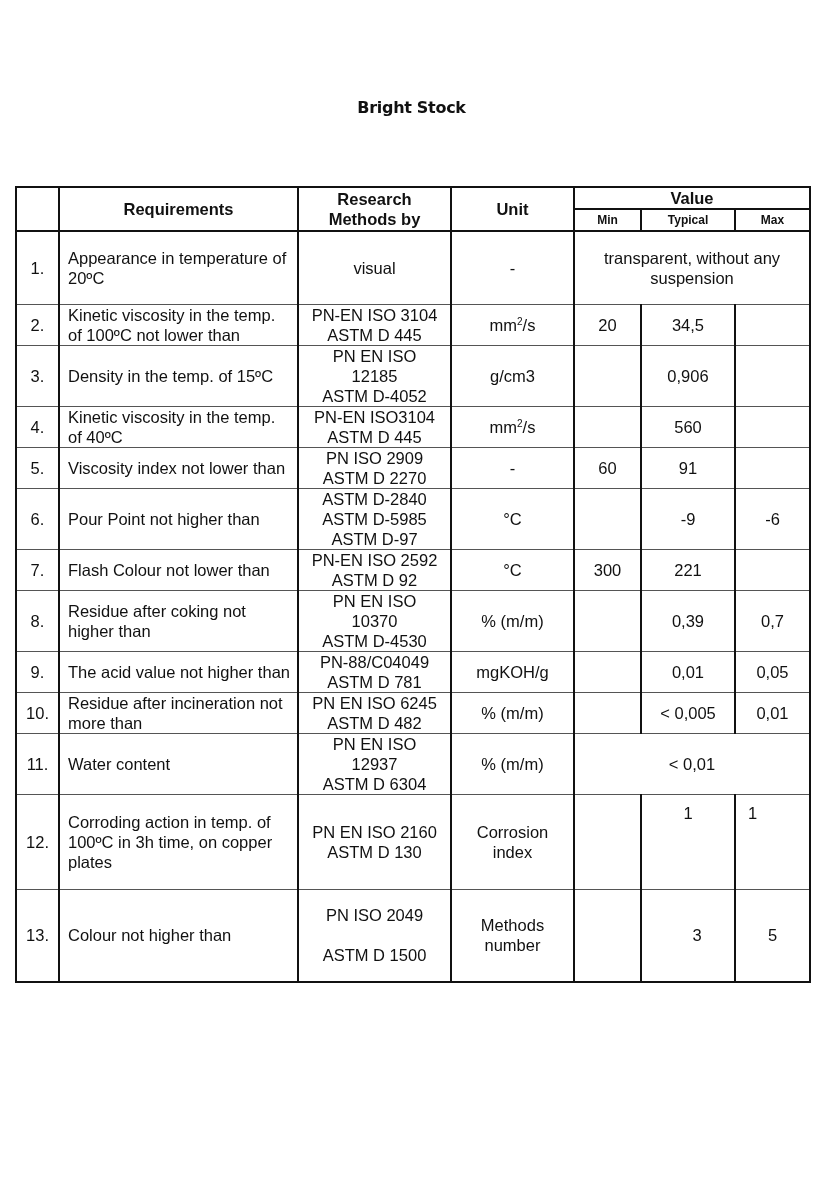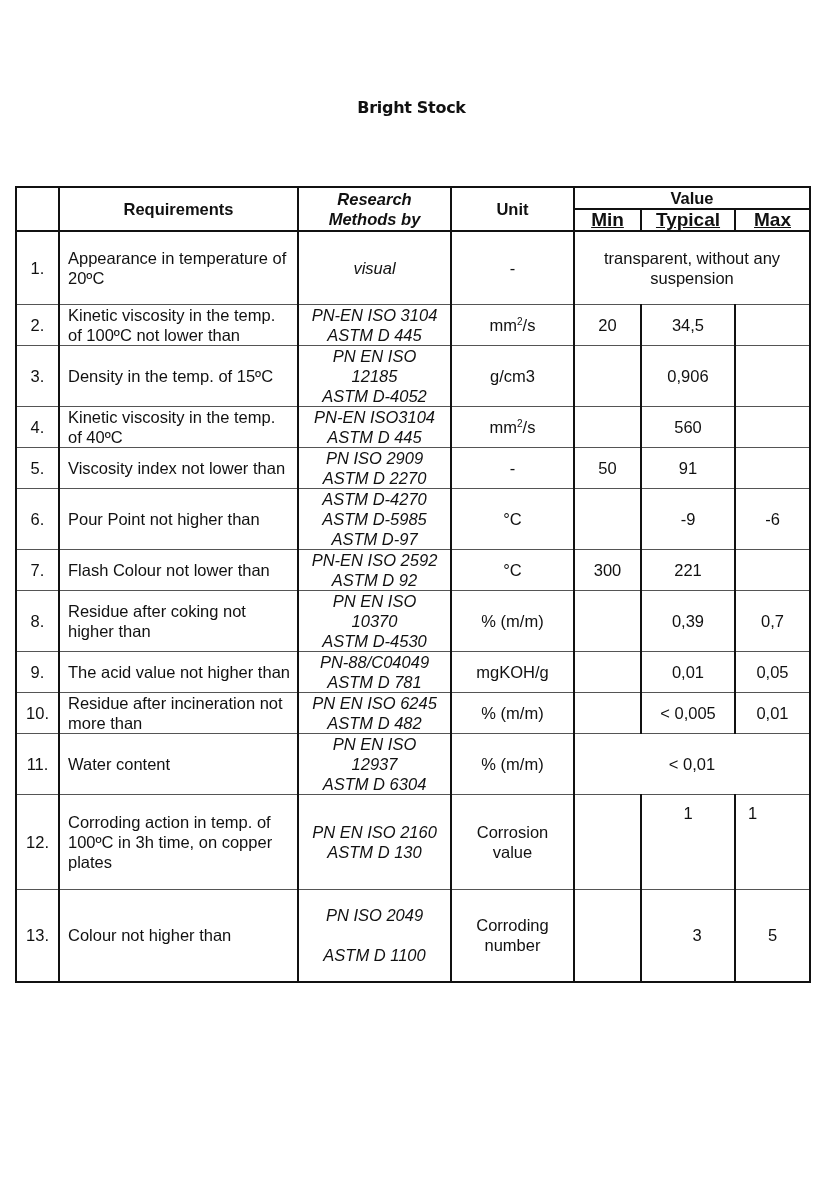--- a/index.html
+++ b/index.html
@@ -4,23 +4,23 @@
 <style>
   html, body { margin: 0; padding: 0; background: #ffffff; }
   body { width: 823px; height: 1200px; position: relative; font-family: "Liberation Sans", sans-serif; color: #111; }
   .title { position: absolute; top: 98px; left: 0; width: 823px; text-align: center; font-family: "DejaVu Sans", sans-serif; font-weight: bold; font-size: 16px; letter-spacing: -0.3px; }
   table { position: absolute; left: 15px; top: 186px; border-collapse: collapse; width: 794px; table-layout: fixed; border: 2.5px solid #111; }
   td, th { border: 2px solid #111; text-align: center; vertical-align: middle; font-size: 16.5px; line-height: 20px; padding: 0 4px; }
   th { font-weight: bold; }
   tr.hr td, tr.hr th { border-bottom: 1.5px solid #555; border-top: 1.5px solid #555; }
   td.req { text-align: left; padding-left: 8px; }
   td.tl { vertical-align: top; padding-top: 8px; }
-  .line { display: block; font-style: italic; }
+  .line { display: block; }
   sup { font-size: 10px; line-height: 0; }
-  .sub th { font-size: 19px; height: 20px; text-decoration: underline; }
+  .sub th { font-size: 12px; height: 20px; }
 </style>
 </head>
 <body>
 
 <div class="title">Bright Stock</div>
 
 <table>
   <colgroup>
     <col style="width:43px">
       <col style="width:239px">
@@ -95,29 +95,29 @@
         <td></td>
       </tr>
       <tr class="hr" style="height: 41px;">
         <td>5.</td>
         <td class="req">Viscosity index not lower than</td>
         <td>
           <span class="line" style="min-height:20px">PN ISO 2909</span>
           <span class="line" style="min-height:20px">ASTM D 2270</span>
         </td>
         <td>-</td>
-        <td>50</td>
+        <td>60</td>
         <td>91</td>
         <td></td>
       </tr>
       <tr class="hr" style="height: 60px;">
         <td>6.</td>
         <td class="req">Pour Point  not higher than</td>
         <td>
-          <span class="line" style="min-height:20px">ASTM D-4270</span>
+          <span class="line" style="min-height:20px">ASTM D-2840</span>
           <span class="line" style="min-height:20px">ASTM D-5985</span>
           <span class="line" style="min-height:20px">ASTM D-97</span>
         </td>
         <td>°C</td>
         <td></td>
         <td>-9</td>
         <td>-6</td>
       </tr>
       <tr class="hr" style="height: 41px;">
         <td>7.</td>
@@ -179,32 +179,32 @@
         <td>% (m/m)</td>
         <td colspan="3">&lt; 0,01</td>
       </tr>
       <tr class="hr" style="height: 95px;">
         <td>12.</td>
         <td class="req">Corroding action in temp. of 100ºC in 3h time, on copper plates</td>
         <td>
           <span class="line" style="min-height:20px">PN EN ISO 2160</span>
           <span class="line" style="min-height:20px">ASTM D 130</span>
         </td>
-        <td>Corrosion value</td>
+        <td>Corrosion index</td>
         <td></td>
         <td class="tl">1</td>
         <td class="tl" style="text-align:left;padding-left:12px">1</td>
       </tr>
       <tr class="hr" style="height: 93px;">
         <td>13.</td>
         <td class="req">Colour not higher than</td>
         <td>
           <span class="line" style="min-height:20px">PN ISO 2049</span>
           <span class="line" style="min-height:20px"></span>
-          <span class="line" style="min-height:20px">ASTM D 1100</span>
-        </td>
-        <td>Corroding number</td>
+          <span class="line" style="min-height:20px">ASTM D 1500</span>
+        </td>
+        <td>Methods number</td>
         <td></td>
         <td style="padding-left:22px">3</td>
         <td>5</td>
       </tr>
     </tbody>
 </table>
 
 </body></html>

